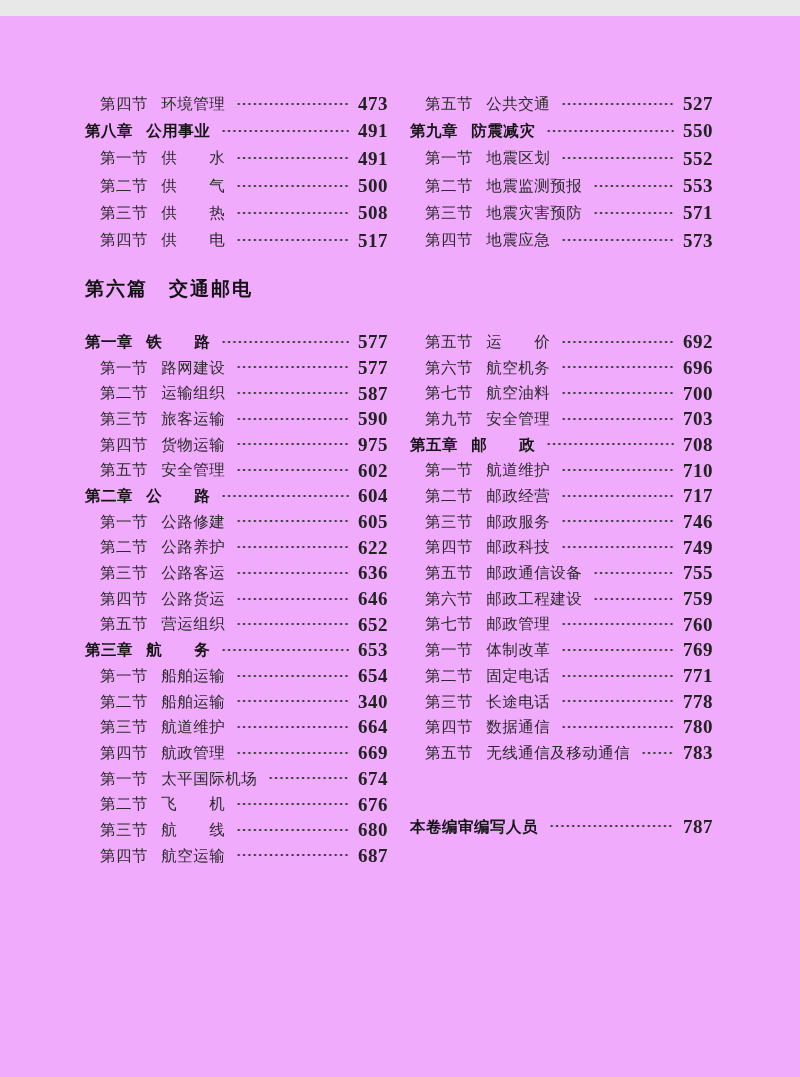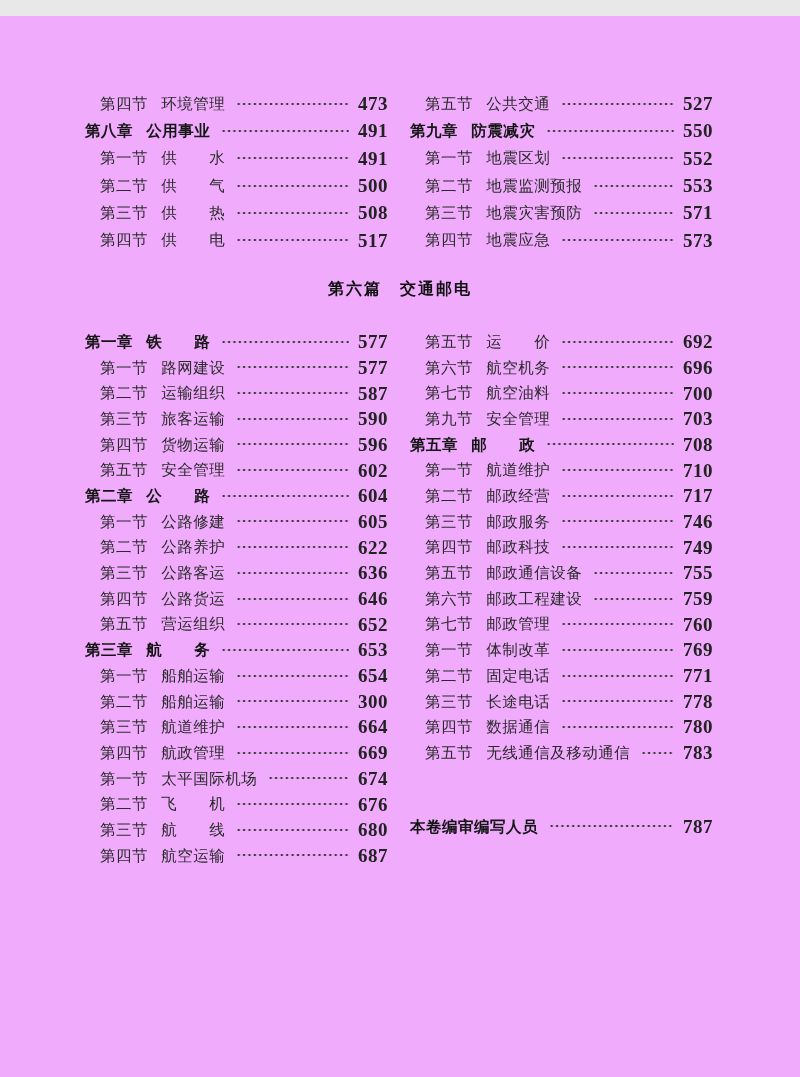--- a/index.html
+++ b/index.html
@@ -52,22 +52,22 @@
     font-size: 19px;
     color: #222222;
     letter-spacing: 0.5px;
     font-weight: bold;
   }
 
   .part-heading {
     margin-top: 16px;
     height: 38px;
     line-height: 38px;
-    text-align: center;
-    font-size: 16px;
+    text-align: left;
+    font-size: 19px;
     font-weight: bold;
     color: #111111;
     letter-spacing: 2px;
     white-space: pre;
   }
 
   .footer-row { margin-top: 48px; }
 </style>
 </head>
 <body>
@@ -196,21 +196,21 @@
             <span class="num">第三节</span>
             <span class="title">旅客运输</span>
             <span class="dots"></span>
             <span class="page-num">590</span>
           </div>
 
           <div class="toc-row section">
             <span class="num">第四节</span>
             <span class="title">货物运输</span>
             <span class="dots"></span>
-            <span class="page-num">596</span>
+            <span class="page-num">975</span>
           </div>
 
           <div class="toc-row section">
             <span class="num">第五节</span>
             <span class="title">安全管理</span>
             <span class="dots"></span>
             <span class="page-num">602</span>
           </div>
 
           <div class="toc-row chapter">
@@ -266,21 +266,21 @@
             <span class="num">第一节</span>
             <span class="title">船舶运输</span>
             <span class="dots"></span>
             <span class="page-num">654</span>
           </div>
 
           <div class="toc-row section">
             <span class="num">第二节</span>
             <span class="title">船舶运输</span>
             <span class="dots"></span>
-            <span class="page-num">300</span>
+            <span class="page-num">340</span>
           </div>
 
           <div class="toc-row section">
             <span class="num">第三节</span>
             <span class="title">航道维护</span>
             <span class="dots"></span>
             <span class="page-num">664</span>
           </div>
 
           <div class="toc-row section">

